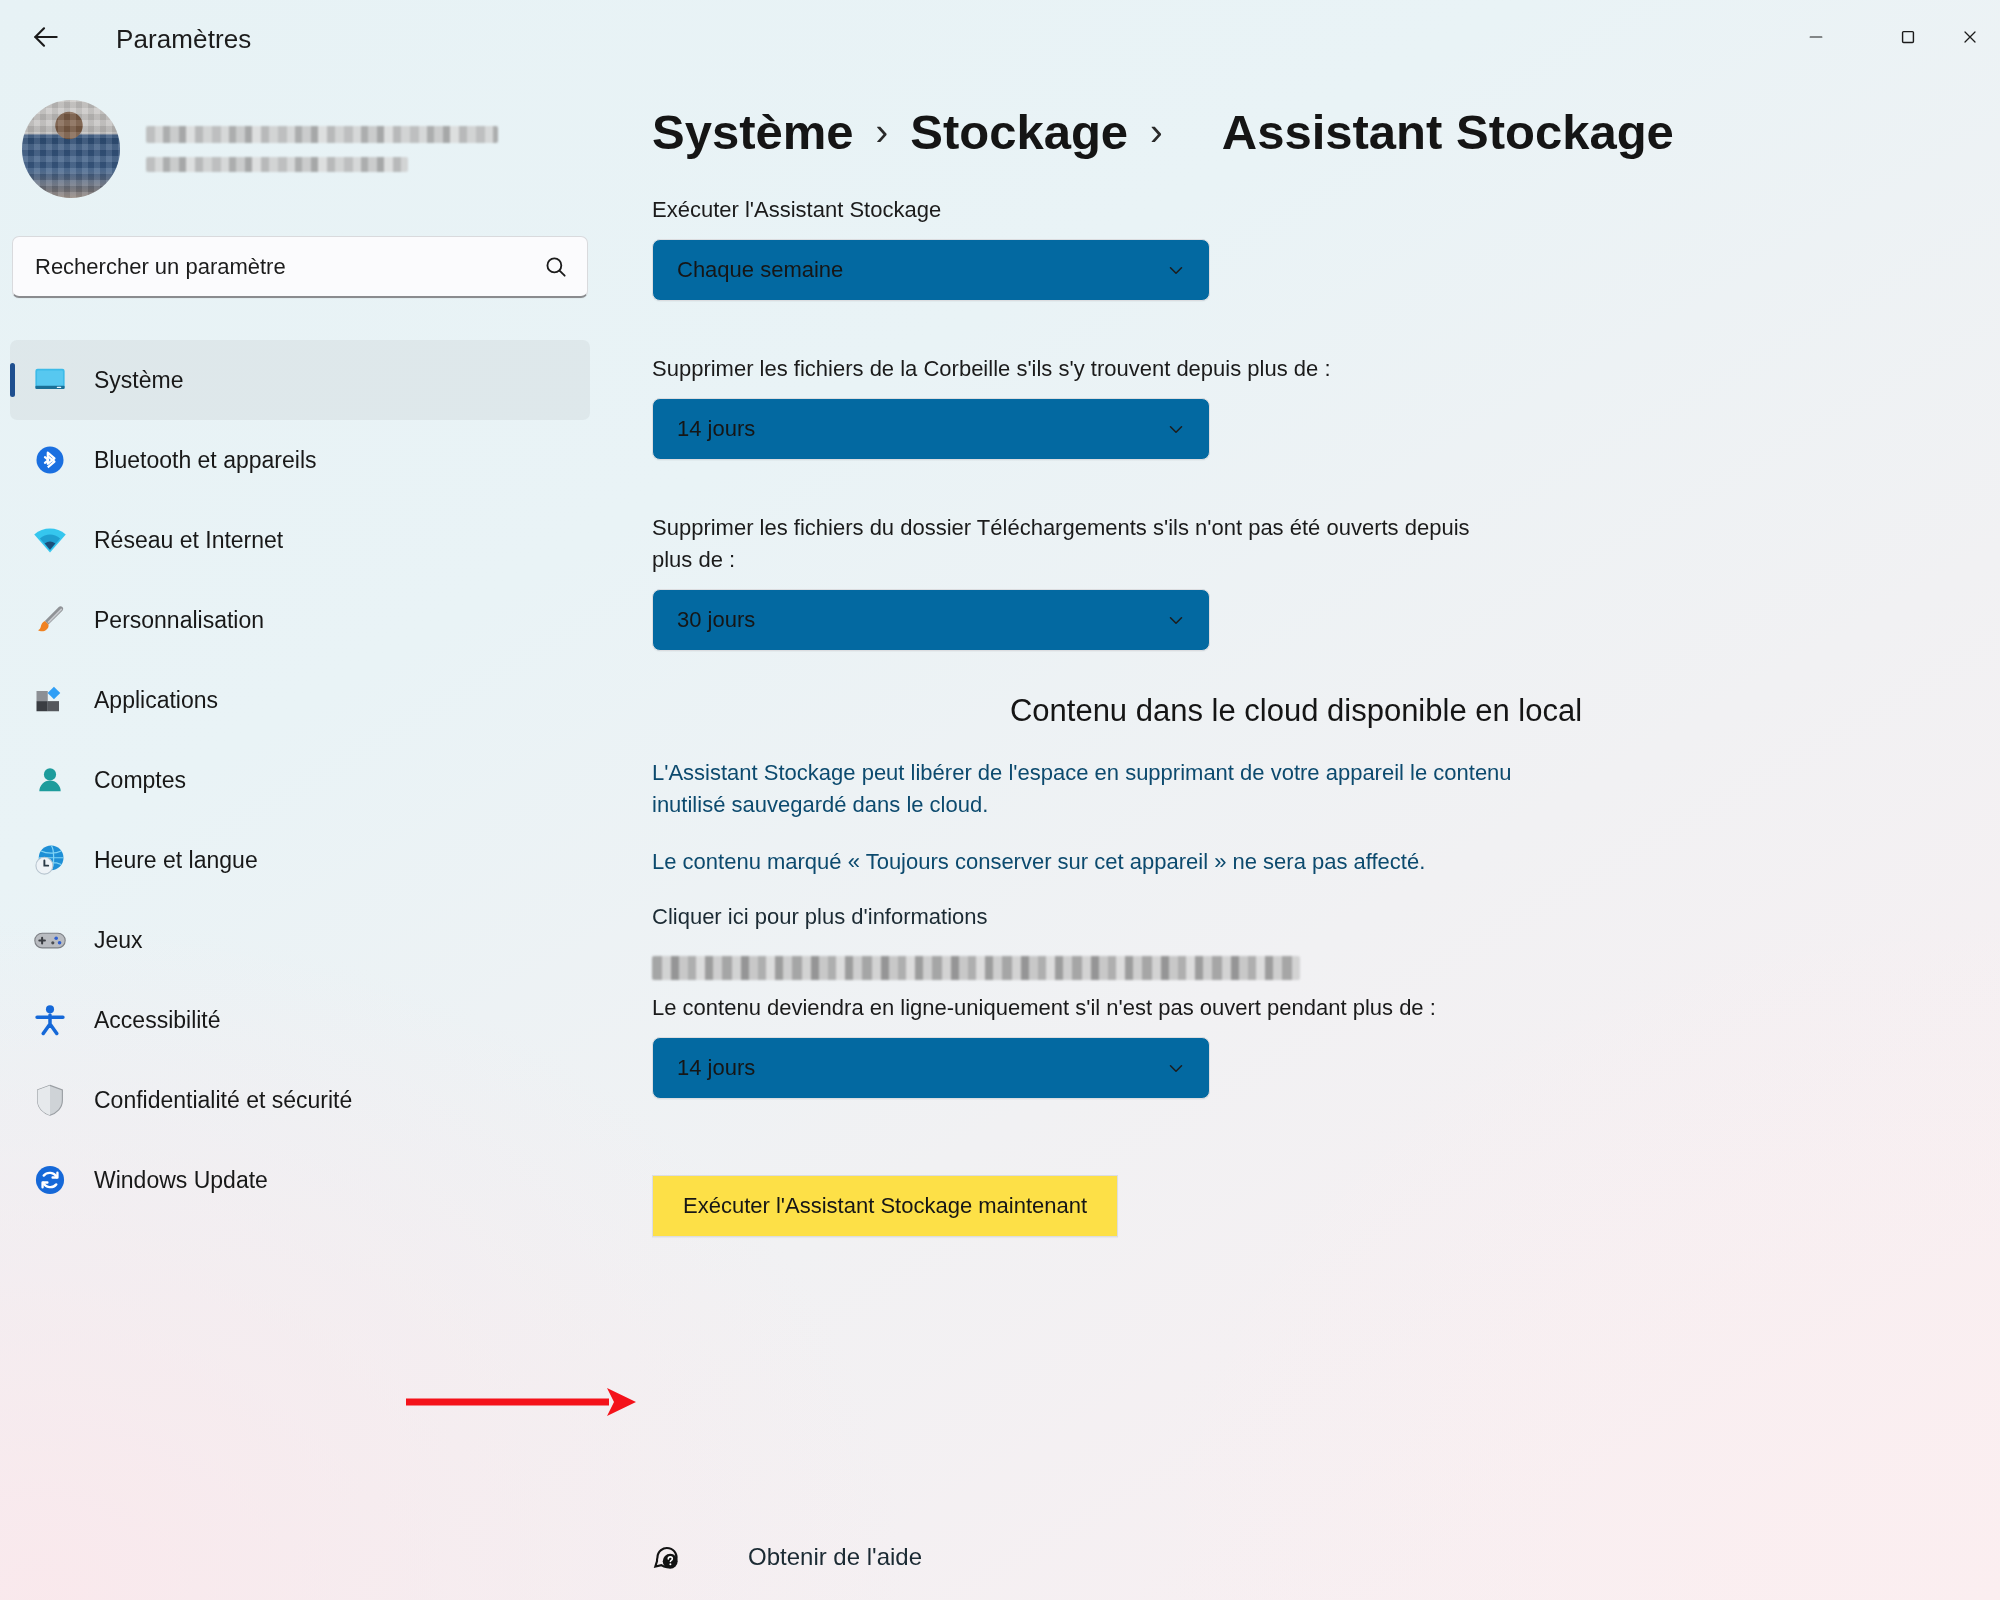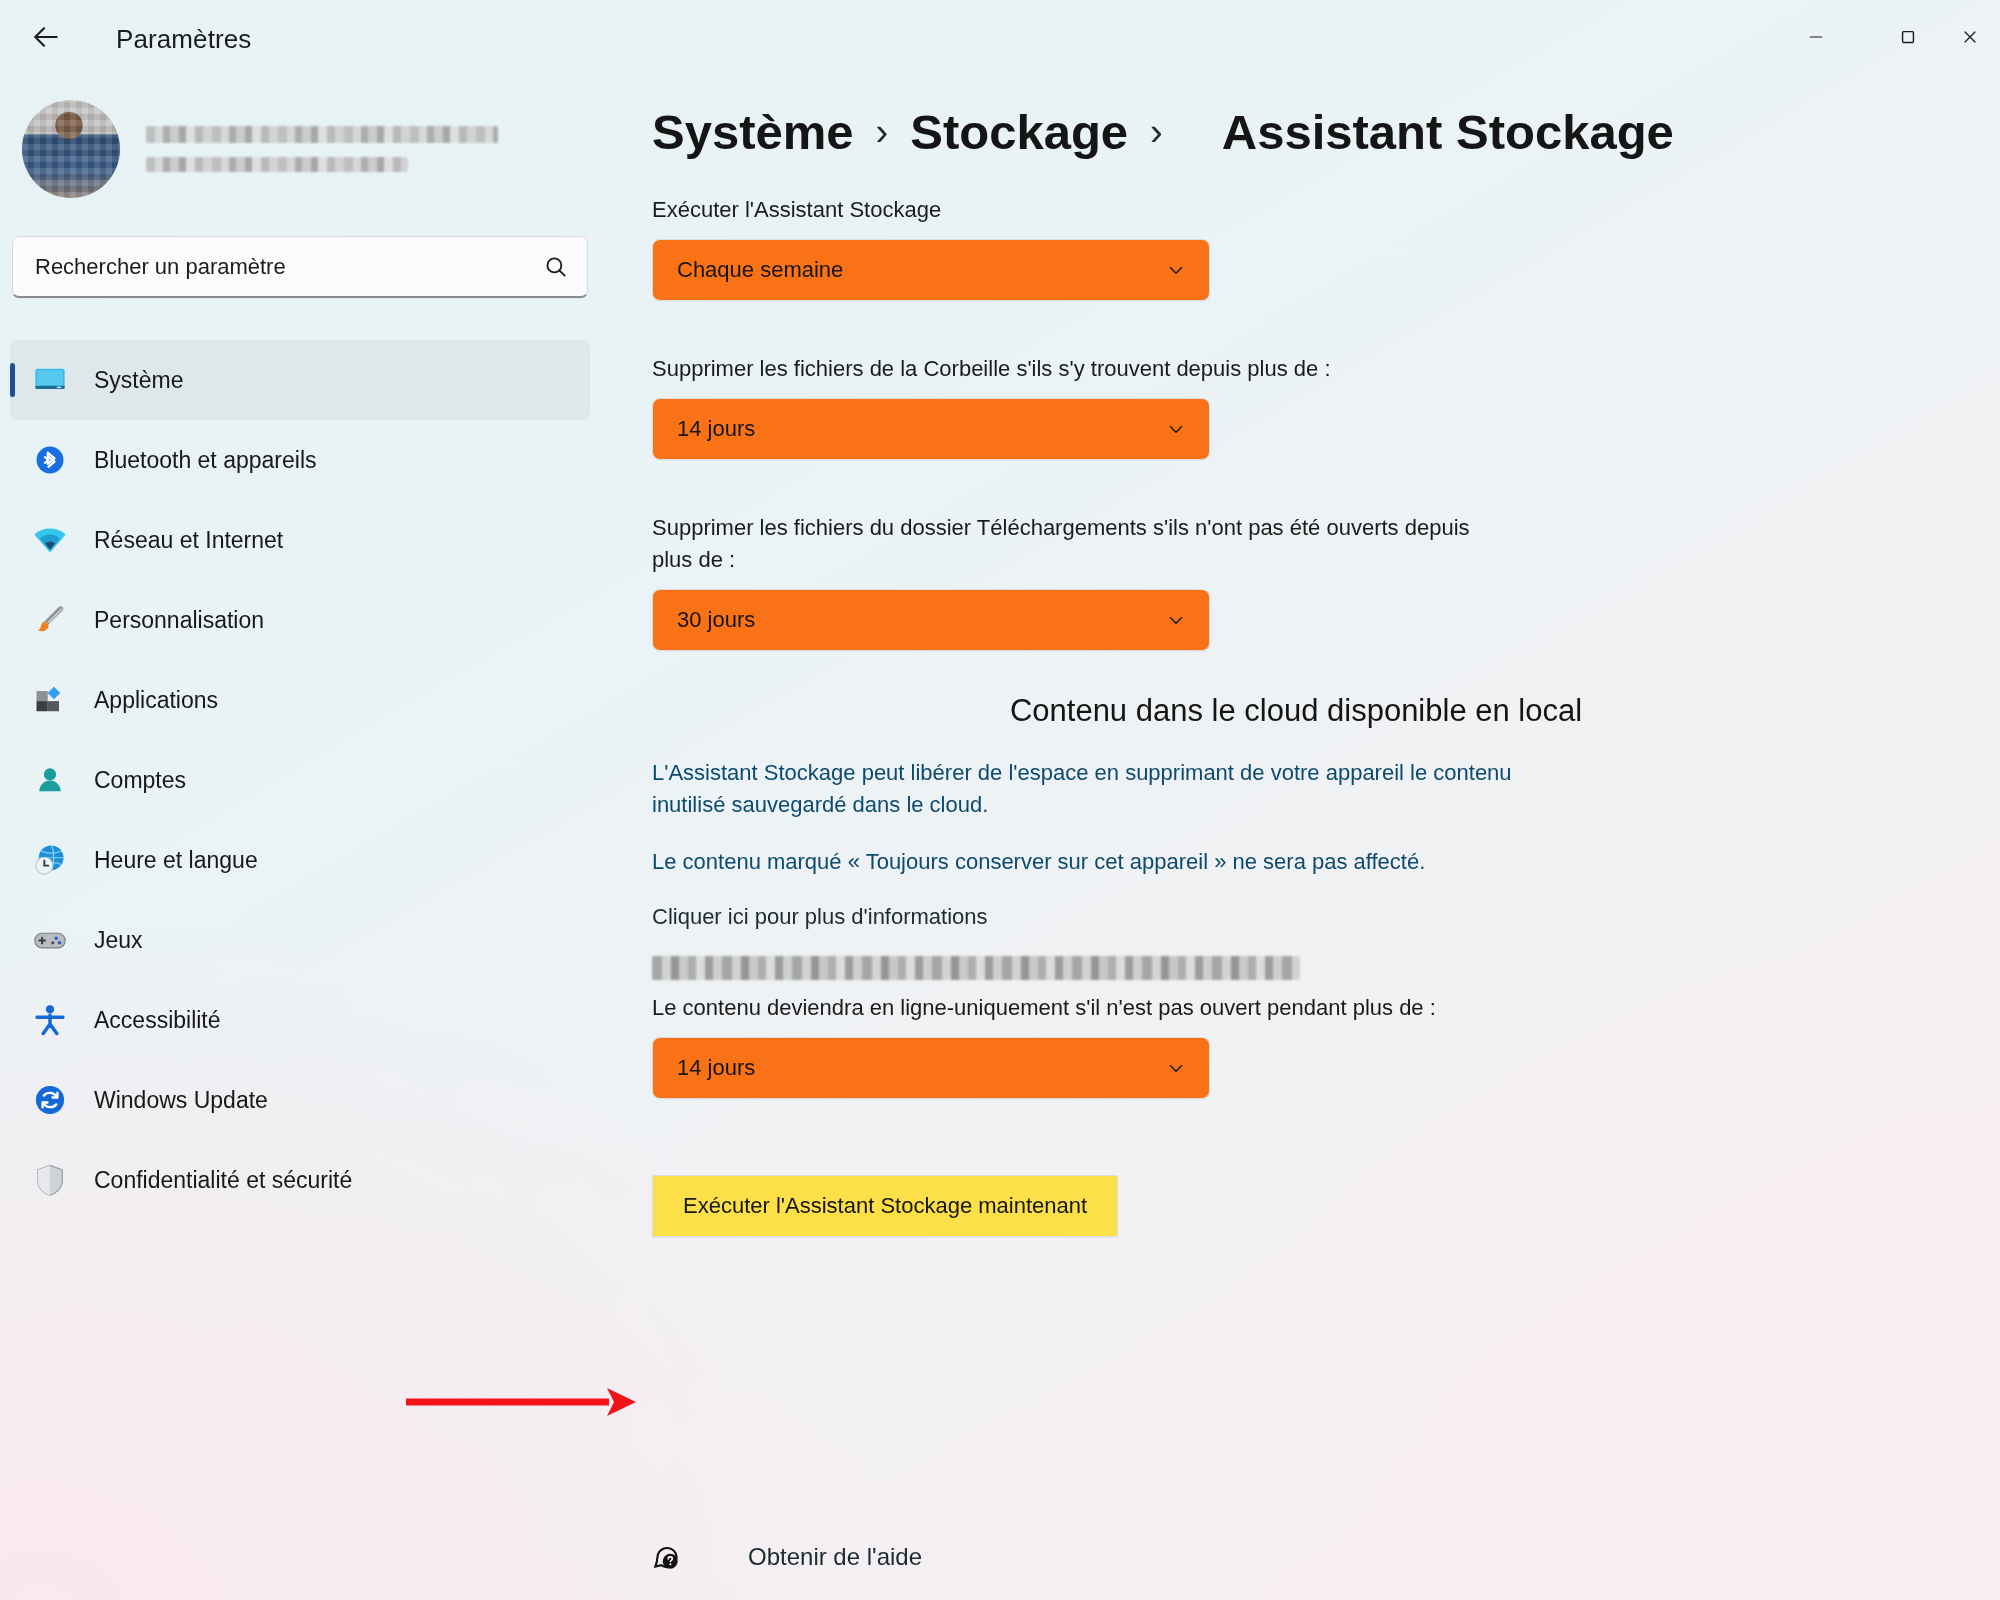--- a/index.html
+++ b/index.html
@@ -187,21 +187,21 @@
   .field-label {
     font-size: 22px;
     color: #1b1b1b;
     line-height: 1.42;
     margin-bottom: 14px;
     max-width: 860px;
   }
   .combo {
     width: 558px;
     height: 62px;
-    background: #f97316;
+    background: #0369a1;
     border: 1px solid #dcdde0;
     border-radius: 8px;
     display: flex;
     align-items: center;
     justify-content: space-between;
     padding: 0 22px 0 24px;
     font-size: 22px;
     color: #161616;
     cursor: pointer;
     box-shadow: 0 1px 1px rgba(0,0,0,0.035);
@@ -439,36 +439,36 @@
             <circle cx="16" cy="6.5" r="3.6" fill="#1568d8"></circle>
             <path d="M16 11.5v8M4.5 13.5h23M16 19.5 10 28M16 19.5 22 28" fill="none" stroke="#1568d8" stroke-width="3.1" stroke-linecap="round"></path>
           </svg>
       </span>
       <span class="navlabel">Accessibilité</span>
     </div>
 
     <div class="navitem">
       <span class="navicon">
         <svg viewBox="0 0 32 32">
+            <path d="M16 3l11 4v9.5C27 23 22 27.6 16 29.5 10 27.6 5 23 5 16.5V7z" fill="#cfd3d7" stroke="#9a9ea3" stroke-width="1"></path>
+            <path d="M16 3v26.5C10 27.6 5 23 5 16.5V7z" fill="#e6e9ec"></path>
+          </svg>
+      </span>
+      <span class="navlabel">Confidentialité et sécurité</span>
+    </div>
+
+    <div class="navitem">
+      <span class="navicon">
+        <svg viewBox="0 0 32 32">
             <circle cx="16" cy="16" r="12.5" fill="#1568d8"></circle>
             <path d="M22 13.5a7 7 0 0 0-11.6-1.4M10 18.5a7 7 0 0 0 11.6 1.4" fill="none" stroke="#fff" stroke-width="2.1" stroke-linecap="round"></path>
             <path d="M22.6 9.5v4.3h-4.3M9.4 22.5v-4.3h4.3" fill="none" stroke="#fff" stroke-width="2.1" stroke-linecap="round" stroke-linejoin="round"></path>
           </svg>
       </span>
       <span class="navlabel">Windows Update</span>
-    </div>
-
-    <div class="navitem">
-      <span class="navicon">
-        <svg viewBox="0 0 32 32">
-            <path d="M16 3l11 4v9.5C27 23 22 27.6 16 29.5 10 27.6 5 23 5 16.5V7z" fill="#cfd3d7" stroke="#9a9ea3" stroke-width="1"></path>
-            <path d="M16 3v26.5C10 27.6 5 23 5 16.5V7z" fill="#e6e9ec"></path>
-          </svg>
-      </span>
-      <span class="navlabel">Confidentialité et sécurité</span>
     </div>
 
   </div>
 </div>
 
 <div class="content">
 
   <div class="breadcrumb">
     <span class="crumb">Système</span>
     <span class="crumb-sep">›</span>

